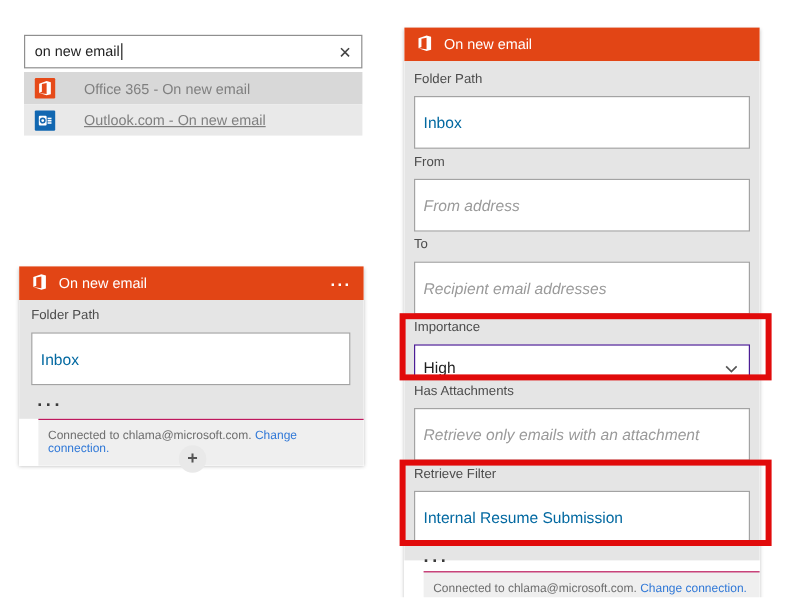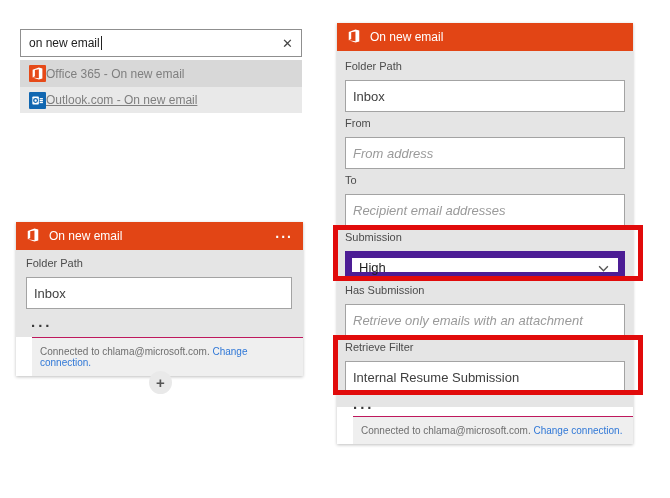--- a/index.html
+++ b/index.html
@@ -7,43 +7,43 @@
          font-family:"Liberation Sans",sans-serif;-webkit-font-smoothing:antialiased;}
 
   
   .search-box{position:absolute;left:20px;top:29px;width:282px;height:28px;background:#fff;
               border:1px solid #8f8f8f;box-sizing:border-box;display:flex;align-items:center;
               padding:0 8px;font-size:12px;color:#222;}
   .caret{display:inline-block;width:1px;height:14px;background:#222;margin-left:1px;}
   .close-x{margin-left:auto;font-size:13px;color:#444;cursor:pointer;line-height:1;}
 
   .results{position:absolute;left:20px;top:60px;width:282px;}
-  .result{height:27px;display:flex;align-items:center;padding-left:9px;gap:0;
+  .result{height:27px;display:flex;align-items:center;padding-left:9px;gap:24px;
           font-size:12px;color:#7f7f7f;cursor:pointer;}
   .result.selected{background:#d8d8d8;}
   .result.alt{background:#e9e9e9;height:26px;text-decoration:underline;}
   .ricon{width:17px;height:17px;flex:0 0 17px;display:flex;align-items:center;justify-content:center;
          border-radius:1px;}
   .ricon.office{background:#e64a19;}
   .ricon.outlook{background:#1167b1;}
 
   
   .card{position:absolute;box-shadow:0 1px 3px rgba(0,0,0,.25);}
   .card-header{height:28px;background:#e24515;color:#fff;display:flex;align-items:center;
                padding:0 10px;gap:9px;font-size:12px;box-sizing:border-box;}
   .hmenu{margin-left:auto;font-weight:bold;font-size:14px;letter-spacing:2px;line-height:0;
          margin-top:-6px;cursor:pointer;}
   .card-body{background:#e5e5e5;}
   .flabel{font-size:11px;color:#4c4c4c;line-height:12px;}
-  .finput{display:block;width:100%;box-sizing:border-box;height:32px;border:1px solid #a3a3a3;
-          background:#fff;font-family:"Liberation Sans",sans-serif;font-size:13px;color:#404040;
+  .finput{display:block;width:100%;box-sizing:border-box;height:44px;border:1px solid #a3a3a3;
+          background:#fff;font-family:"Liberation Sans",sans-serif;font-size:13px;color:#0369a1;
           padding:0 7px;border-radius:0;}
   .finput::placeholder{font-style:italic;color:#9a9a9a;opacity:1;}
-  .fselect{display:flex;align-items:center;justify-content:space-between;box-sizing:border-box;
-           height:28px;border:7px solid #4c1d95;background:#fff;font-size:13px;color:#1f1f1f;
+  .fselect{display:flex;align-items:flex-end;justify-content:space-between;box-sizing:border-box;
+           height:28px;border:1px solid #4c1d95;background:#fff;font-size:13px;color:#1f1f1f;
            padding:5px 9px 0 7px;cursor:pointer;}
   .expander{font-weight:bold;color:#3a3a3a;font-size:15px;letter-spacing:3px;line-height:6px;
             cursor:pointer;}
   .card-footer{background:#efefef;border-top:1px solid #be185d;font-size:10px;color:#6e6e6e;
                padding:8px 8px 8px 8px;margin-left:16px;}
   .card-footer a{color:#3078d7;text-decoration:none;cursor:pointer;}
 
   
   .collapsed-card{left:16px;top:222px;width:287px;}
   .collapsed-card .card-body{padding:7px 11px 4px 10px;}
@@ -144,33 +144,33 @@
         <input class="finput" placeholder="From address" style="">
       </div>
 
       <div class="group">
         <div class="flabel">To</div>
         <input class="finput" placeholder="Recipient email addresses" style="">
       </div>
 
       <div class="group">
         <div class="annotation"></div>
-        <div class="flabel">Submission</div>
+        <div class="flabel">Importance</div>
         <div class="fselect">
           <span>High</span>
           <span>
             <svg width="11" height="7" viewBox="0 0 12 8">
                 <path fill="none" stroke="#555" stroke-width="1.6" d="M1 1.5 6 6.5 11 1.5"></path>
               </svg>
           </span>
         </div>
       </div>
 
       <div class="group">
-        <div class="flabel">Has Submission</div>
+        <div class="flabel">Has Attachments</div>
         <input class="finput" placeholder="Retrieve only emails with an attachment" style="">
       </div>
 
 
       <div class="group">
         <div class="annotation"></div>
         <div class="flabel">Retrieve Filter</div>
         <input class="finput" value="Internal Resume Submission" style="">
       </div>
 

